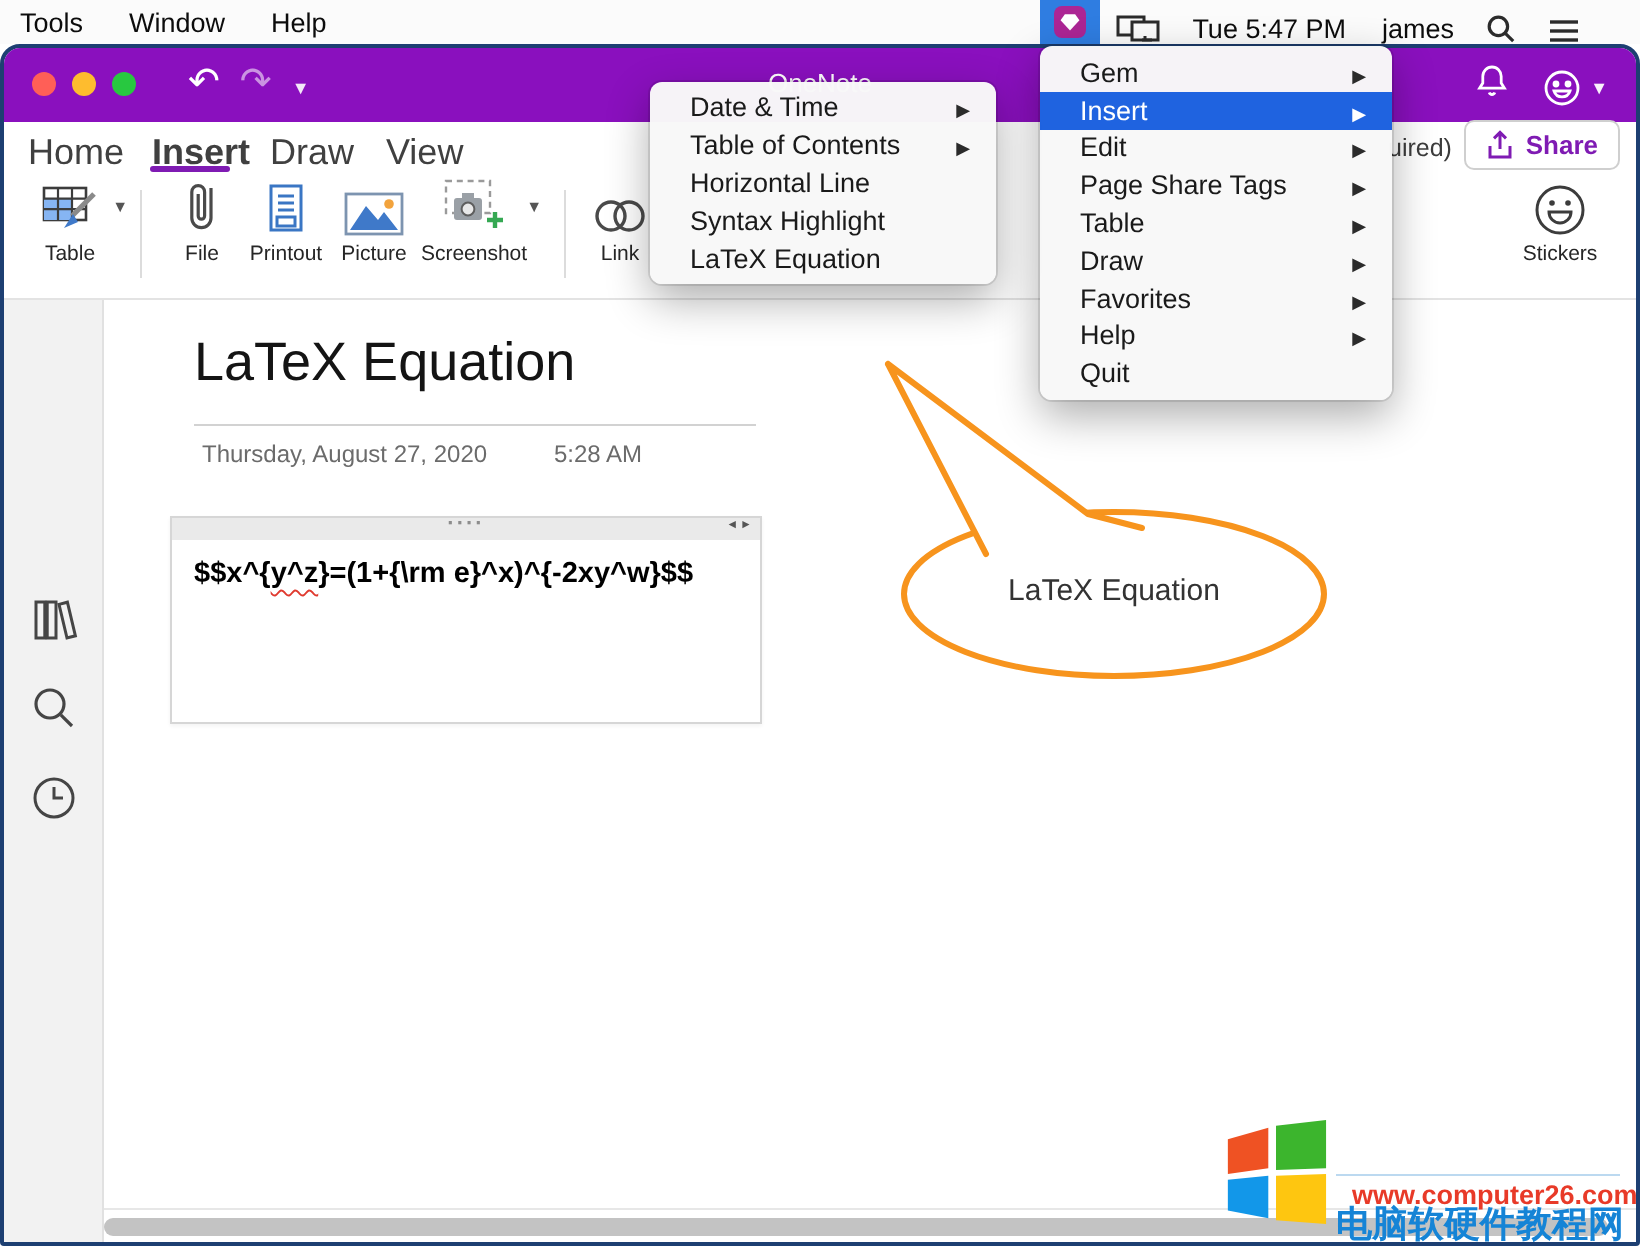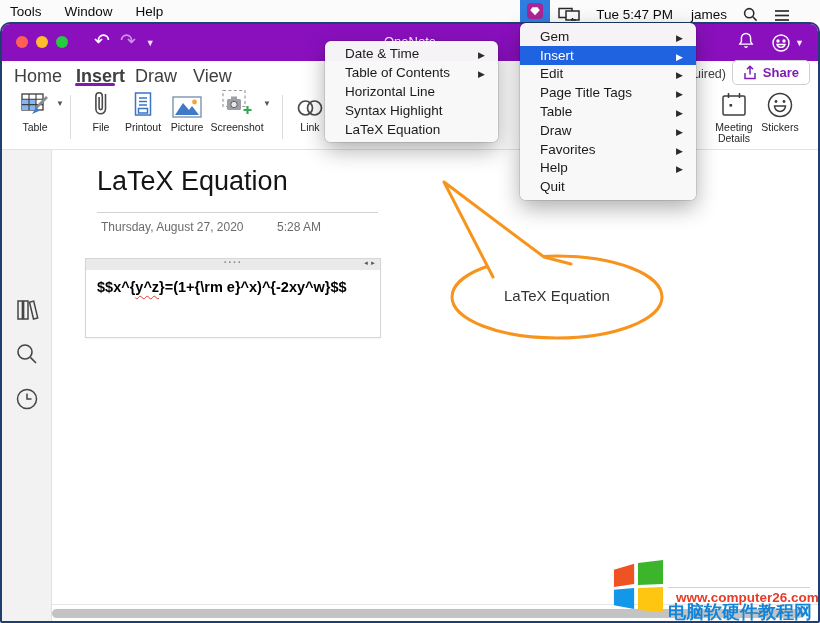--- a/index.html
+++ b/index.html
@@ -53,21 +53,21 @@
   
   .sidebar { position:absolute; top:126px; left:0; width:50px; bottom:0; background:#f2f2f2; border-right:1px solid #e1e1e1; }
   .sb-icon { position:absolute; left:13px; }
   .content { position:absolute; top:126px; left:51px; right:0; bottom:0; background:#fff; }
 
   .page-title { position:absolute; left:44px; top:16px; font-size:27px; font-weight:400; color:#141414; }
   .title-rule { position:absolute; left:44px; top:62px; width:281px; height:1px; background:#d2d2d2; }
   .page-date { position:absolute; left:48px; top:70px; font-size:12px; color:#6b6b6b; }
   .page-time { position:absolute; left:224px; top:70px; font-size:12px; color:#6b6b6b; }
 
-  .eqbox { position:absolute; left:32px; top:108px; width:296px; height:80px; border:1px solid #d6d6d6;
+  .eqbox { position:absolute; left:32px; top:108px; width:296px; height:104px; border:1px solid #d6d6d6;
            background:#fff; box-shadow:0 1px 2px rgba(0,0,0,.05); }
   .eqbox-header { position:relative; height:11px; background:#eaeaea; }
   .eqbox-header::before { content:"····"; position:absolute; left:50%; transform:translateX(-50%);
                           top:-3px; font-size:11px; letter-spacing:1px; color:#8d8d8d; font-weight:bold;}
   .eqbox-header::after { content:"◄►"; position:absolute; right:3px; top:1px; font-size:6px; color:#555; letter-spacing:1px; }
   .eq-text { padding:9px 0 0 11px; font-size:14.5px; font-weight:600; color:#000; white-space:nowrap; }
   .misspell { text-decoration:underline; text-decoration-style:wavy; text-decoration-color:#e03a2f;
               text-decoration-thickness:1px; text-underline-offset:3px; }
 
   .hscroll-line { position:absolute; left:50px; right:0; top:580px; height:1px; background:#e7e7e7; }
@@ -256,30 +256,20 @@
       <div class="rbtn" style="left:288px; width:40px;">
         <div class="icn">
           <svg width="30" height="22" viewBox="0 0 30 22" fill="none" stroke="#4a4a4a" stroke-width="1.7">
             <circle cx="10.5" cy="11" r="7"></circle>
             <circle cx="19.5" cy="11" r="7"></circle>
           </svg>
         </div>
         <div class="lbl">Link</div>
       </div>
 
-      <div class="rbtn" style="left:708px; width:48px;">
-        <div class="icn">
-          <svg width="28" height="28" viewBox="0 0 28 28" fill="none" stroke="#3c3c3c" stroke-width="1.5">
-            <rect x="3" y="5" width="22" height="19" rx="1.5" fill="#fff"></rect>
-            <path d="M8.5 2 v5 M19.5 2 v5"></path>
-            <rect x="9.5" y="13" width="2.6" height="2.6" fill="#3c3c3c" stroke="none"></rect>
-          </svg>
-        </div>
-        <div class="lbl">Meeting Details</div>
-      </div>
 
       <div class="rbtn" style="left:756px; width:44px;">
         <div class="icn">
           <svg width="28" height="28" viewBox="0 0 28 28" fill="none" stroke="#3c3c3c" stroke-width="1.5">
             <circle cx="14" cy="14" r="11.5" fill="#fff"></circle>
             <circle cx="10" cy="10.5" r="1.4" fill="#3c3c3c" stroke="none"></circle>
             <circle cx="18" cy="10.5" r="1.4" fill="#3c3c3c" stroke="none"></circle>
             <path d="M8.5 15 a5.5 5.5 0 0 0 11 0 z"></path>
           </svg>
         </div>
@@ -334,21 +324,21 @@
     </div>
   <div class="menu-item selected">
       <span>Insert</span>
       <span class="arrow has"></span>
     </div>
   <div class="menu-item">
       <span>Edit</span>
       <span class="arrow has"></span>
     </div>
   <div class="menu-item">
-      <span>Page Title Tags</span>
+      <span>Page Share Tags</span>
       <span class="arrow has"></span>
     </div>
   <div class="menu-item">
       <span>Table</span>
       <span class="arrow has"></span>
     </div>
   <div class="menu-item">
       <span>Draw</span>
       <span class="arrow has"></span>
     </div>

